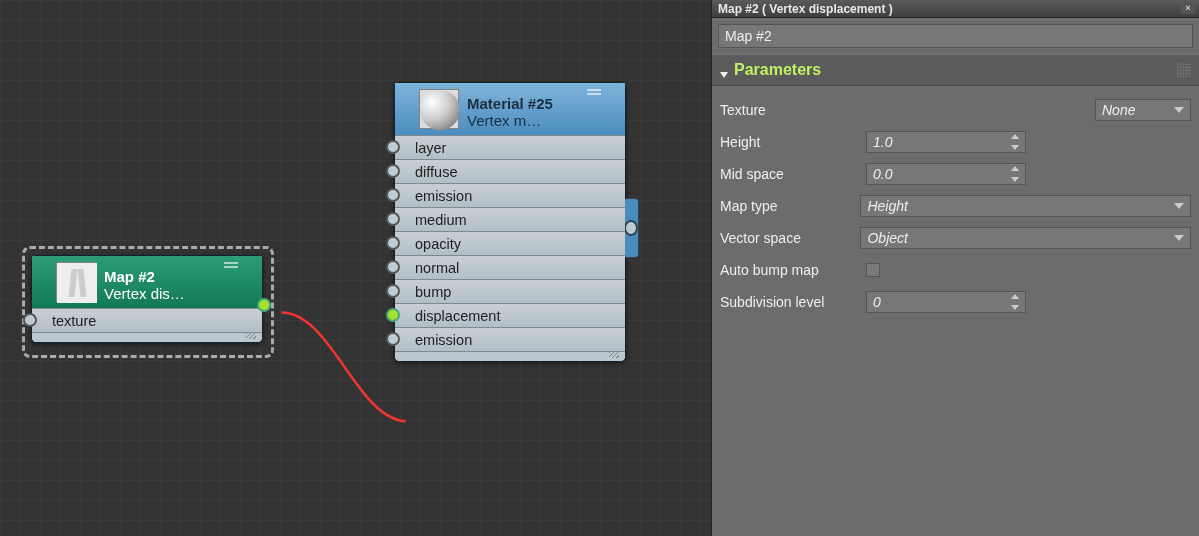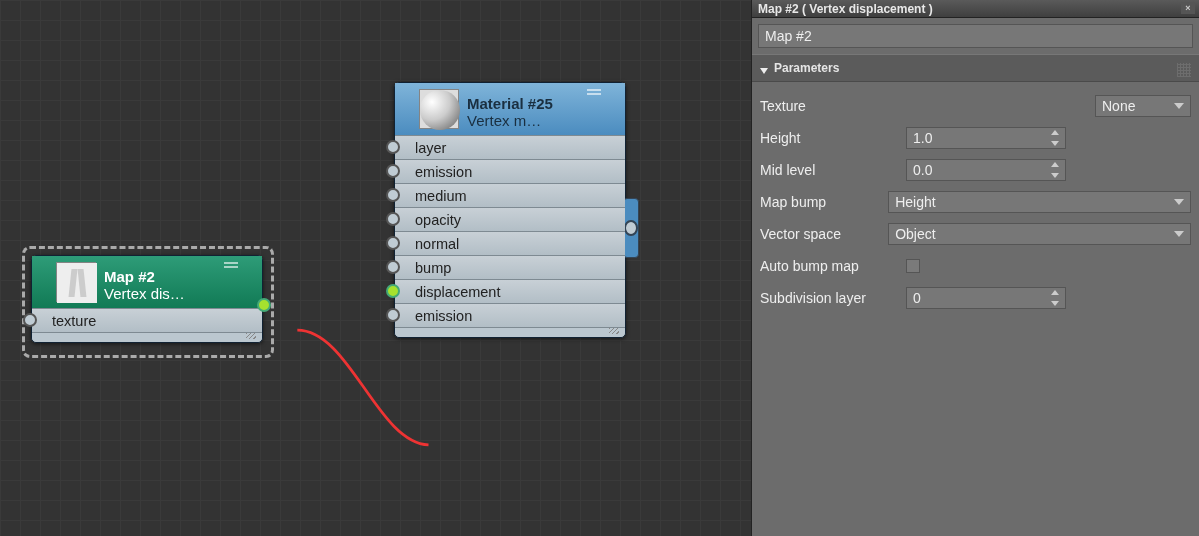--- a/index.html
+++ b/index.html
@@ -116,21 +116,21 @@
       width: 40px; height: 40px;
       background:#eee;
       position:relative;
     }
     .thumb-paper::before,.thumb-paper::after{content:'';position:absolute;background:#ccc;}
     .thumb-paper::before{left:13px;top:6px;width:6px;height:28px;transform:skewX(-6deg);}
     .thumb-paper::after{left:22px;top:6px;width:6px;height:28px;transform:skewX(6deg);}
 
     
     .panel {
-      width: 448px;
+      width: 488px;
       flex-shrink: 0;
       background: #6c6c6c;
       border-left: 1px solid #222;
       display: flex;
       flex-direction: column;
     }
     .panel-titlebar {
       height: 18px;
       background: linear-gradient(#5a5a5a,#3f3f3f);
       color: #e8e8e8;
@@ -151,39 +151,40 @@
       background:#777;
       border:1px solid #555;
       padding:3px 6px;
       color:#eee;
       font-size:14px;
     }
     .section-header {
       display:flex;align-items:flex-end;gap:6px;
       padding:6px 8px;
       background:#5b5b5b;
-      color:#e5e5e5;font-weight:bold;font-size:12px;
+      color:#bef264;font-weight:bold;font-size:16px;
       border-top:1px solid #777;border-bottom:1px solid #4a4a4a;
       position:relative;
     }
     .section-header .tri { width:0;height:0;border-left:4px solid transparent;border-right:4px solid transparent;border-top:6px solid #eee; display:inline-block;transform:translateY(-1px);}
     .section-grip {position:absolute;right:8px;top:8px;width:14px;height:14px;background:repeating-linear-gradient(0deg,#888,#888 1px,transparent 1px,transparent 3px),repeating-linear-gradient(90deg,#888,#888 1px,transparent 1px,transparent 3px);opacity:.4;}
     .param-rows { padding: 8px; }
     .param-row { display:flex; align-items:center; height:32px; }
     .param-label { width: 146px; color:#eee; font-size:14px; }
     .param-value { flex: 1; }
     .input-box, .select-box {
       background:#777;
       border:1px solid #555;
       color:#eee;
       font-size:14px;
       height:22px;
       display:flex;align-items:center;
       padding:0 6px;
       position:relative;
+      font-style:italic;
     }
     .input-box { width: 160px; }
     .select-box { justify-content:space-between; }
     .spinner { position:absolute; right:2px; top:1px; width:12px; height:18px; }
     .spinner .up,.spinner .down{position:absolute;left:0;width:0;height:0;border-left:4px solid transparent;border-right:4px solid transparent;}
     .spinner .up{top:1px;border-bottom:5px solid #ccc;}
     .spinner .down{bottom:1px;border-top:5px solid #ccc;}
     .select-arrow{width:0;height:0;border-left:5px solid transparent;border-right:5px solid transparent;border-top:6px solid #ccc;}
     .select-narrow { width: 96px; }
     .select-wide { width: 343px; }
@@ -231,20 +232,21 @@
           <div class="node-title">Material #25</div>
           <div class="node-subtitle">Vertex m…</div>
         </div>
         <div class="node-menu"></div>
       </div>
       <div class="side-out">
           <div class="dot"></div>
         </div>
       <div class="node-rows" id="blue-rows">
           <div class="node-row"><span class="node-port input" style="top: 4px;"></span><span>layer</span></div>
+          <div class="node-row"><span class="node-port input" style="top: 4px;"></span><span>diffuse</span></div>
           <div class="node-row"><span class="node-port input" style="top: 4px;"></span><span>emission</span></div>
           <div class="node-row"><span class="node-port input" style="top: 4px;"></span><span>medium</span></div>
           <div class="node-row"><span class="node-port input" style="top: 4px;"></span><span>opacity</span></div>
           <div class="node-row"><span class="node-port input" style="top: 4px;"></span><span>normal</span></div>
           <div class="node-row"><span class="node-port input" style="top: 4px;"></span><span>bump</span></div>
           <div class="node-row"><span class="node-port input filled" style="top: 4px;"></span><span>displacement</span></div>
           <div class="node-row"><span class="node-port input" style="top: 4px;"></span><span>emission</span></div>
         </div>
       <div class="node-footer"></div>
     </div>
@@ -279,49 +281,49 @@
       <div class="param-label">Height</div>
       <div class="input-box">
         <span>1.0</span>
         <span class="spinner">
             <span class="up"></span>
             <span class="down"></span>
           </span>
       </div>
     </div>
     <div class="param-row">
-      <div class="param-label">Mid level</div>
+      <div class="param-label">Mid space</div>
       <div class="input-box">
         <span>0.0</span>
         <span class="spinner">
             <span class="up"></span>
             <span class="down"></span>
           </span>
       </div>
     </div>
     <div class="param-row">
-      <div class="param-label">Map bump</div>
+      <div class="param-label">Map type</div>
       <div class="select-box select-wide">
         <span>Height</span>
         <span class="select-arrow"></span>
       </div>
     </div>
     <div class="param-row">
       <div class="param-label">Vector space</div>
       <div class="select-box select-wide">
         <span>Object</span>
         <span class="select-arrow"></span>
       </div>
     </div>
     <div class="param-row">
       <div class="param-label">Auto bump map</div>
       <div class="check"></div>
     </div>
     <div class="param-row">
-      <div class="param-label">Subdivision layer</div>
+      <div class="param-label">Subdivision level</div>
       <div class="input-box">
         <span>0</span>
         <span class="spinner">
             <span class="up"></span>
             <span class="down"></span>
           </span>
       </div>
     </div>
   </div>
   <div class="panel-footer"></div>

